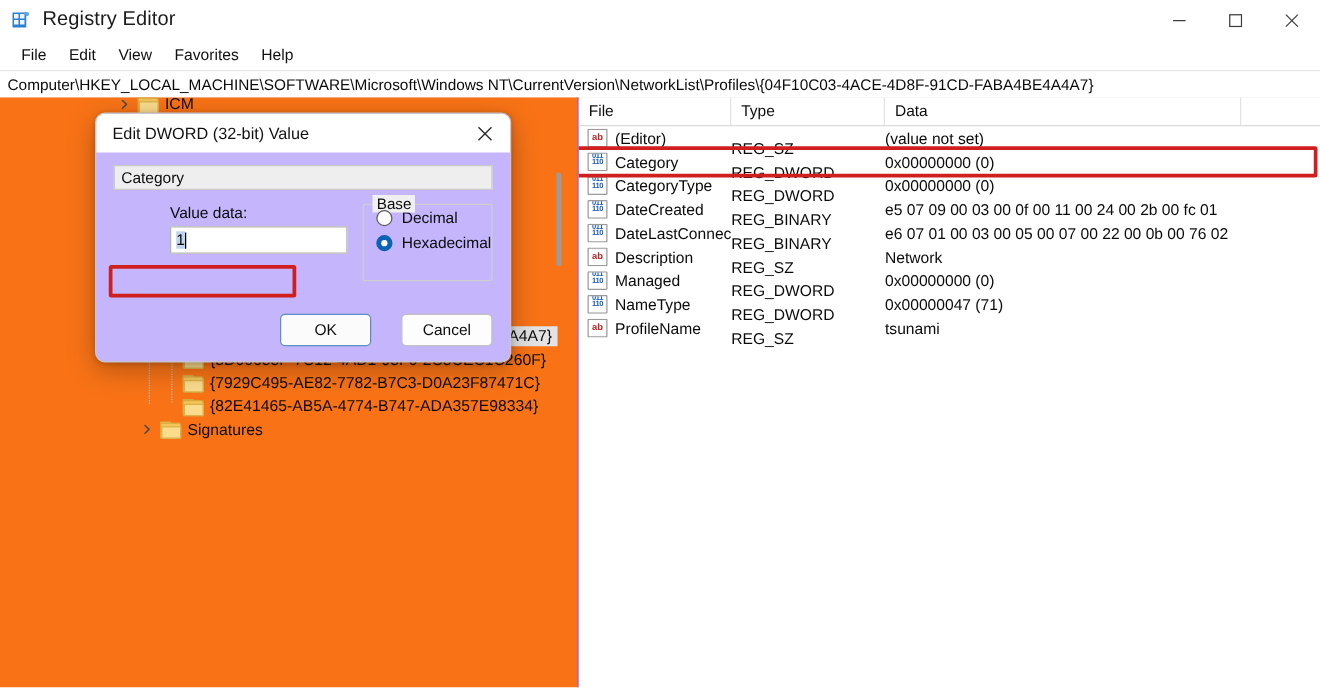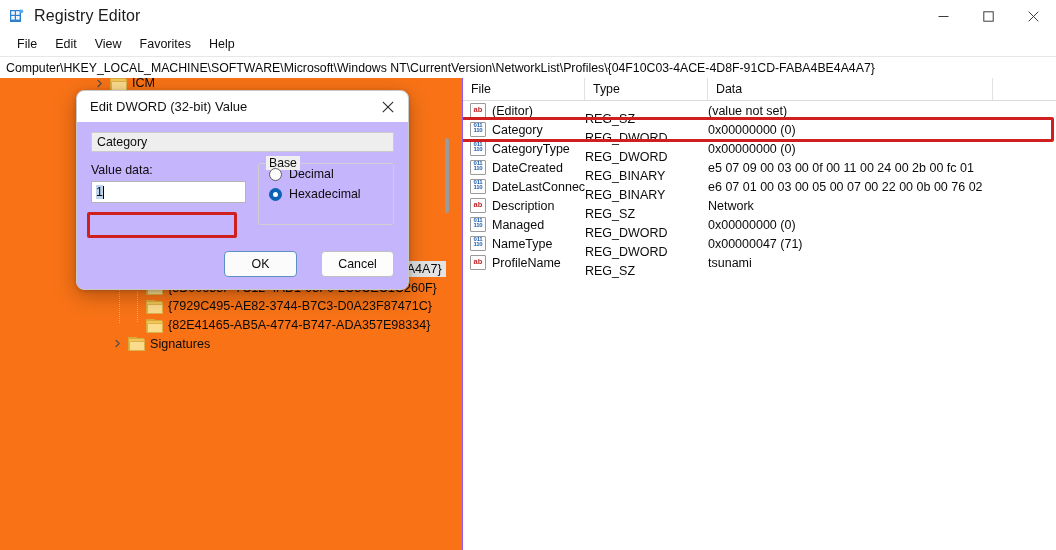--- a/index.html
+++ b/index.html
@@ -318,21 +318,21 @@
     display: flex;
     align-items: center;
     padding-left: 5px;
     font-size: 12.4px;
     color: #0c0c0c;
   }
   .vd-row {
     display: flex;
     margin-top: 11px;
   }
-  .vd-left { width: 155px; }
+  .vd-left { width: 155px; margin-left: 45px; }
   .vd-input {
     height: 22px;
     background: #ffffff;
     border: 1px solid #b4b4b4;
     box-sizing: border-box;
     display: flex;
     align-items: center;
     padding-left: 4px;
     font-size: 12.4px;
   }
@@ -644,21 +644,21 @@
         </div>
         <div class="tnode">
           <span style="display:inline-block;width:128px;flex:0 0 auto;"></span>
           <span class="chev"></span>
           <span style="display:inline-block;width:4px;flex:0 0 auto;"></span>
           <span class="folder">
             <span class="f-tab"></span>
             <span class="f-back"></span>
             <span class="f-front"></span>
           </span>
-          <span class="tlabel">{7929C495-AE82-3744-B7C3-D0A23F87471C}</span>
+          <span class="tlabel">{7929C495-AE82-7782-B7C3-D0A23F87471C}</span>
         </div>
         <div class="tnode">
           <span style="display:inline-block;width:128px;flex:0 0 auto;"></span>
           <span class="chev"></span>
           <span style="display:inline-block;width:4px;flex:0 0 auto;"></span>
           <span class="folder">
             <span class="f-tab"></span>
             <span class="f-back"></span>
             <span class="f-front"></span>
           </span>

